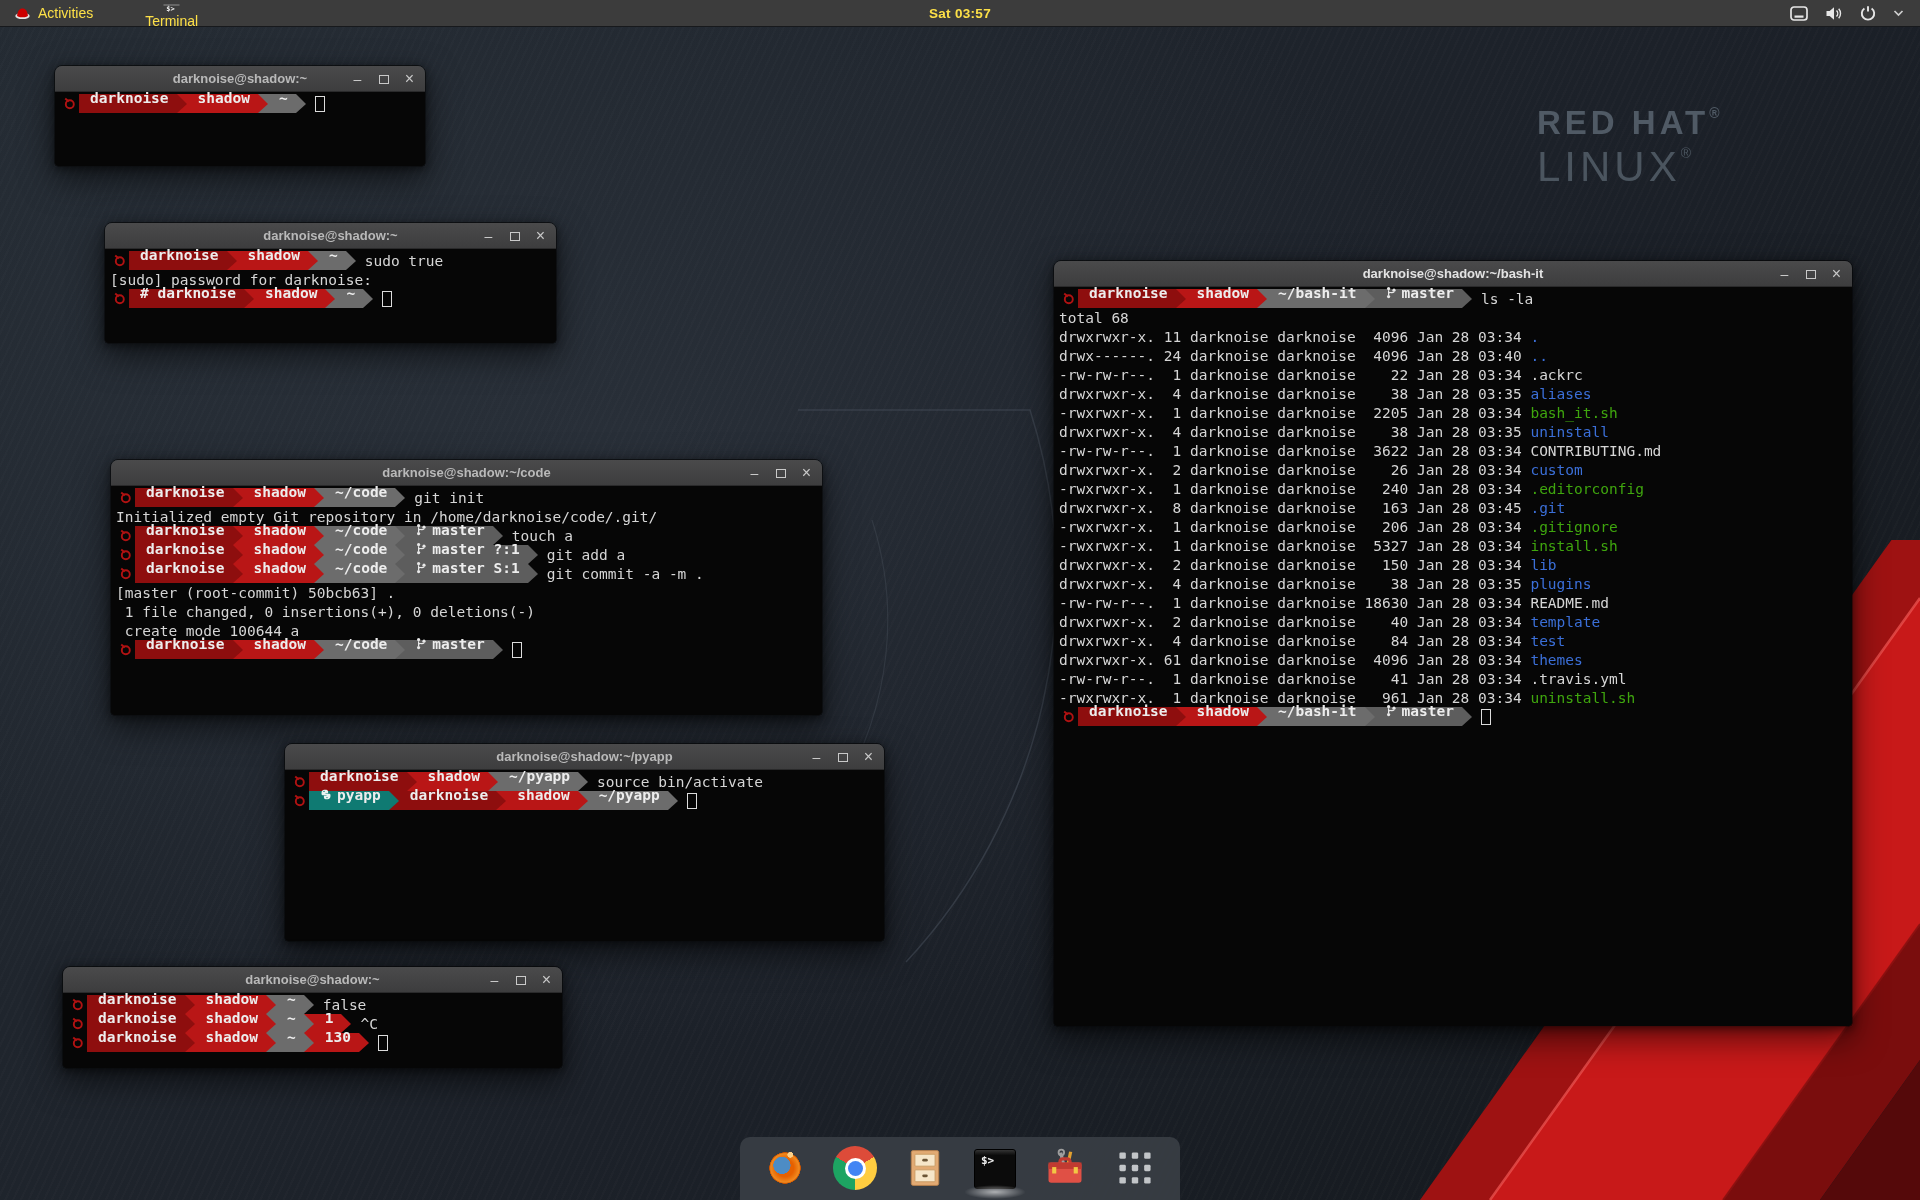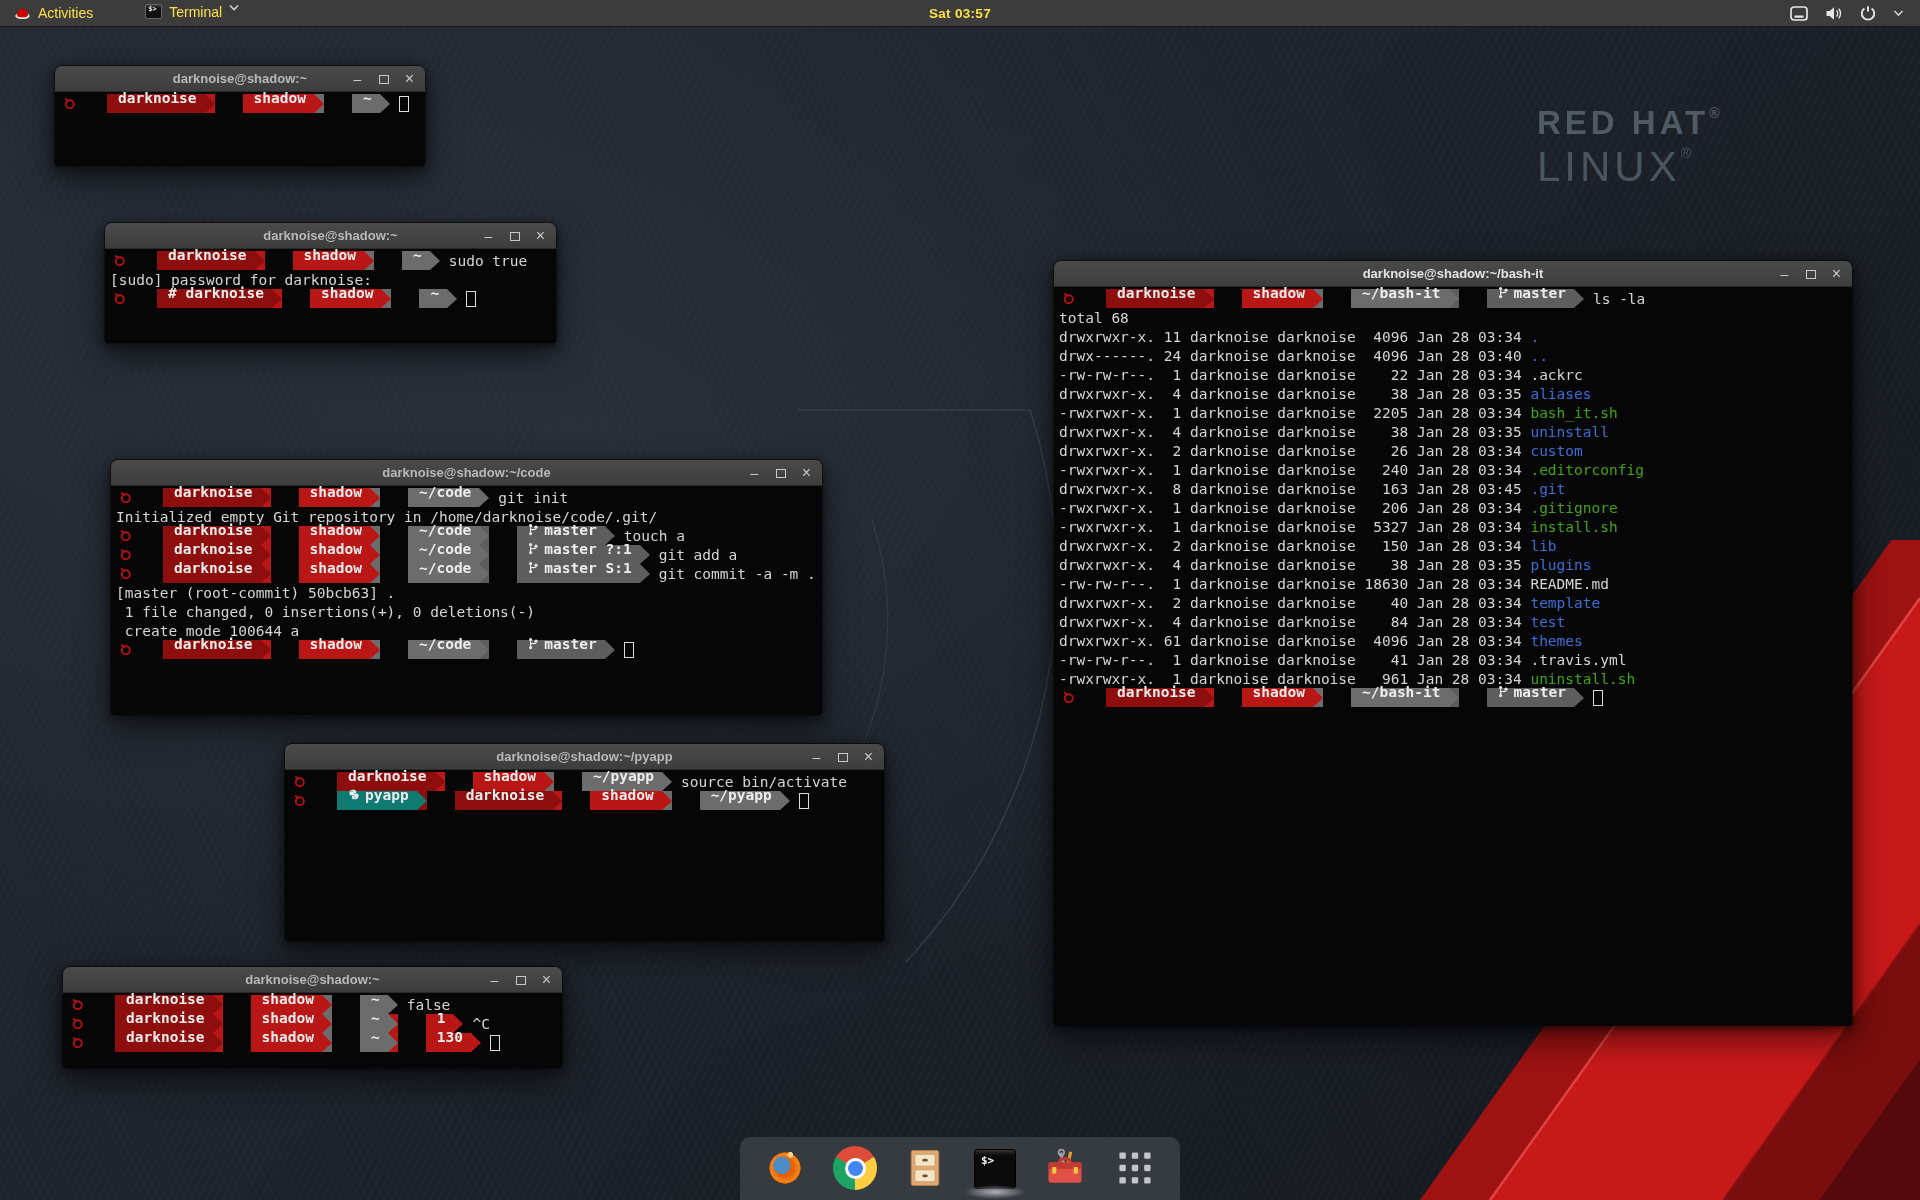--- a/index.html
+++ b/index.html
@@ -11,21 +11,21 @@
       repeating-linear-gradient(115deg, rgba(255,255,255,.016) 0 2px, rgba(0,0,0,0) 2px 7px),
       linear-gradient(135deg,#242b33 0%,#1c2129 55%,#14181d 100%);
     position:relative;
   }
 
   
   .topbar{position:absolute;top:0;left:0;right:0;height:27px;background:#3c3c3c;
     border-bottom:1px solid #17191c;display:flex;align-items:center;z-index:50;color:#fde047;font-size:14px;}
   .tb-left{display:flex;align-items:center;height:100%;}
   .activities{display:flex;align-items:center;gap:7px;padding:0 14px;height:100%;cursor:default;}
-  .appmenu{display:flex;gap:7px;padding:4px 10px;margin-left:28px;height:100%;}
+  .appmenu{display:flex;align-items:center;gap:7px;padding:4px 10px;margin-left:28px;height:100%;flex-direction:column;}
   .appmenu .mini-term{width:17px;height:15px;background:linear-gradient(#3f3f3f,#101010 30%);
     border:1px solid #666;border-radius:2px;position:relative;}
   .appmenu .mini-term::before{content:"$>";position:absolute;top:0px;left:2px;font:700 7px "DejaVu Sans Mono",monospace;color:#eee;}
   .tb-clock{position:absolute;left:50%;transform:translateX(-50%);font-weight:700;font-size:13.5px;letter-spacing:.3px;}
   .tb-right{margin-left:auto;display:flex;align-items:center;gap:17px;padding-right:16px;height:100%;}
   .tb-right svg{display:block;}
 
   
   .wall-lines,.ribbons{position:absolute;pointer-events:none;}
   .wall-lines{left:0;top:0;}
@@ -48,21 +48,21 @@
   .wbtn{color:#c9c9c9;font-size:14px;line-height:1;width:13px;text-align:center;cursor:default;}
   .btn-min::before{content:"–";}
   .btn-max::before{content:"";display:inline-block;width:8px;height:7px;border:1.5px solid #c9c9c9;}
   .btn-close::before{content:"×";font-size:16px;}
   .term-body{flex:1;background:#060606;padding:2px 0 0 5px;overflow:hidden;
     font-family:"DejaVu Sans Mono","Liberation Mono",monospace;font-size:14.5px;}
 
   
   .term-line{display:flex;height:19px;align-items:stretch;white-space:pre;}
   .picon{width:19px;display:flex;align-items:center;justify-content:center;flex:0 0 19px;}
-  .seg{display:flex;align-items:center;padding:0 8px 12px 11px;font-weight:700;color:#ededed;gap:6px;margin-left:28px;}
+  .seg{display:flex;align-items:center;padding:0 8px 12px 11px;font-weight:700;color:#ededed;gap:6px;}
   .seg-t{white-space:pre;}
   .seg-ic{display:flex;align-items:center;}
   .seg-arrow{width:0;height:0;border-top:10px solid transparent;border-bottom:9px solid transparent;
     border-left:10px solid transparent;flex:0 0 10px;}
   .out-cmd{align-self:center;margin-left:9px;color:var(--c-text);}
   .out-plain{align-self:center;color:var(--c-text);}
   .out-dir{align-self:center;color:var(--c-dir);}
   .out-exec{align-self:center;color:var(--c-exec);}
   .cursor{width:10px;height:16px;border:1px solid #dcdcdc;align-self:center;margin-left:9px;flex:0 0 10px;}
 
@@ -281,20 +281,21 @@
               <circle cx="2.6" cy="10.6" r="1.6" fill="#e8e8e8"></circle>
               <path d="M2.6 4.2 v5 M2.6 7.4 C2.6 5.6 8 7.4 8 5.8" stroke="#e8e8e8" stroke-width="1.2" fill="none"></path>
             </svg></span><span class="seg-t">master</span></span><span class="seg-arrow" style="border-left-color: rgb(93, 93, 93);"></span><span class="out-cmd">ls -la</span></div>
       <div class="term-line"><span class="out-plain">total 68</span></div>
       <div class="term-line"><span class="out-plain">drwxrwxr-x. 11 darknoise darknoise  4096 Jan 28 03:34 </span><span class="out-dir">.</span></div>
       <div class="term-line"><span class="out-plain">drwx------. 24 darknoise darknoise  4096 Jan 28 03:40 </span><span class="out-dir">..</span></div>
       <div class="term-line"><span class="out-plain">-rw-rw-r--.  1 darknoise darknoise    22 Jan 28 03:34 </span><span class="out-plain">.ackrc</span></div>
       <div class="term-line"><span class="out-plain">drwxrwxr-x.  4 darknoise darknoise    38 Jan 28 03:35 </span><span class="out-dir">aliases</span></div>
       <div class="term-line"><span class="out-plain">-rwxrwxr-x.  1 darknoise darknoise  2205 Jan 28 03:34 </span><span class="out-exec">bash_it.sh</span></div>
       <div class="term-line"><span class="out-plain">drwxrwxr-x.  4 darknoise darknoise    38 Jan 28 03:35 </span><span class="out-dir">uninstall</span></div>
+      <div class="term-line"><span class="out-plain">-rw-rw-r--.  1 darknoise darknoise  3622 Jan 28 03:34 </span><span class="out-plain">CONTRIBUTING.md</span></div>
       <div class="term-line"><span class="out-plain">drwxrwxr-x.  2 darknoise darknoise    26 Jan 28 03:34 </span><span class="out-dir">custom</span></div>
       <div class="term-line"><span class="out-plain">-rwxrwxr-x.  1 darknoise darknoise   240 Jan 28 03:34 </span><span class="out-exec">.editorconfig</span></div>
       <div class="term-line"><span class="out-plain">drwxrwxr-x.  8 darknoise darknoise   163 Jan 28 03:45 </span><span class="out-dir">.git</span></div>
       <div class="term-line"><span class="out-plain">-rwxrwxr-x.  1 darknoise darknoise   206 Jan 28 03:34 </span><span class="out-exec">.gitignore</span></div>
       <div class="term-line"><span class="out-plain">-rwxrwxr-x.  1 darknoise darknoise  5327 Jan 28 03:34 </span><span class="out-exec">install.sh</span></div>
       <div class="term-line"><span class="out-plain">drwxrwxr-x.  2 darknoise darknoise   150 Jan 28 03:34 </span><span class="out-dir">lib</span></div>
       <div class="term-line"><span class="out-plain">drwxrwxr-x.  4 darknoise darknoise    38 Jan 28 03:35 </span><span class="out-dir">plugins</span></div>
       <div class="term-line"><span class="out-plain">-rw-rw-r--.  1 darknoise darknoise 18630 Jan 28 03:34 </span><span class="out-plain">README.md</span></div>
       <div class="term-line"><span class="out-plain">drwxrwxr-x.  2 darknoise darknoise    40 Jan 28 03:34 </span><span class="out-dir">template</span></div>
       <div class="term-line"><span class="out-plain">drwxrwxr-x.  4 darknoise darknoise    84 Jan 28 03:34 </span><span class="out-dir">test</span></div>

